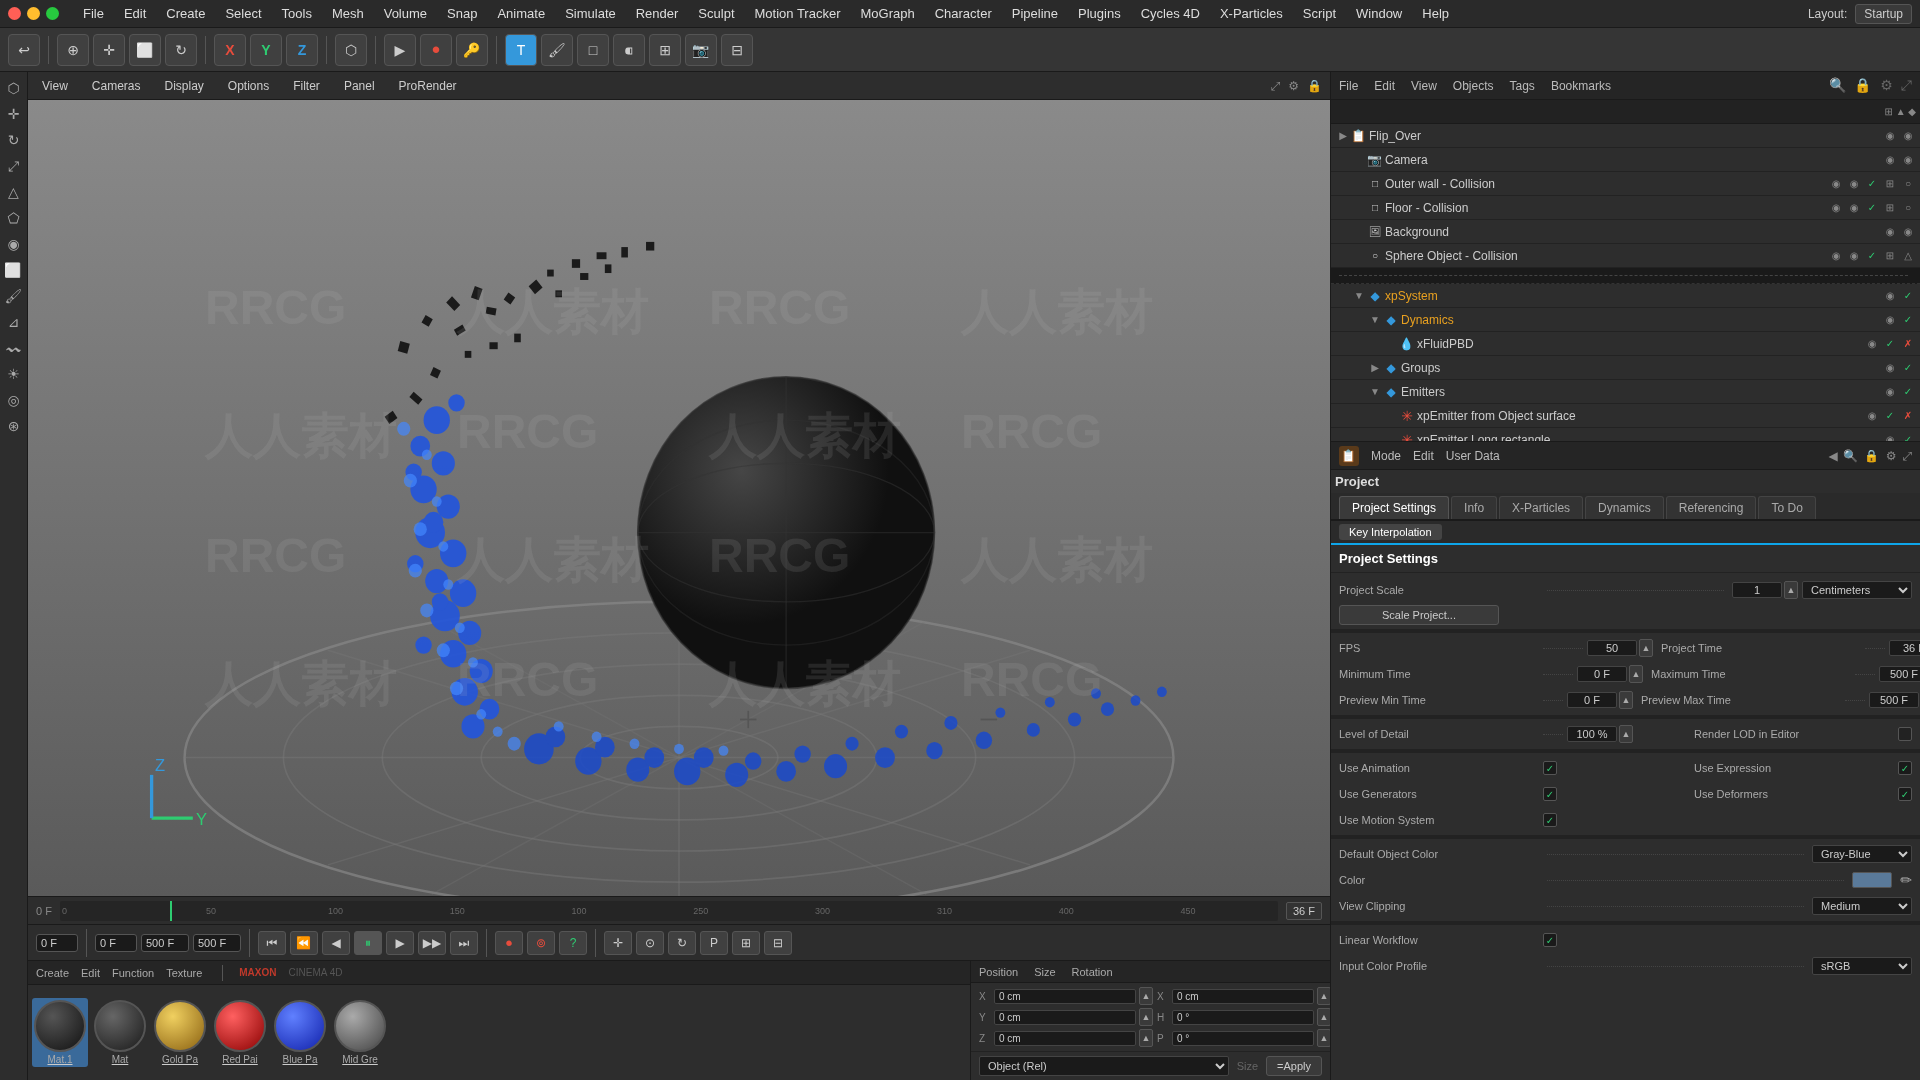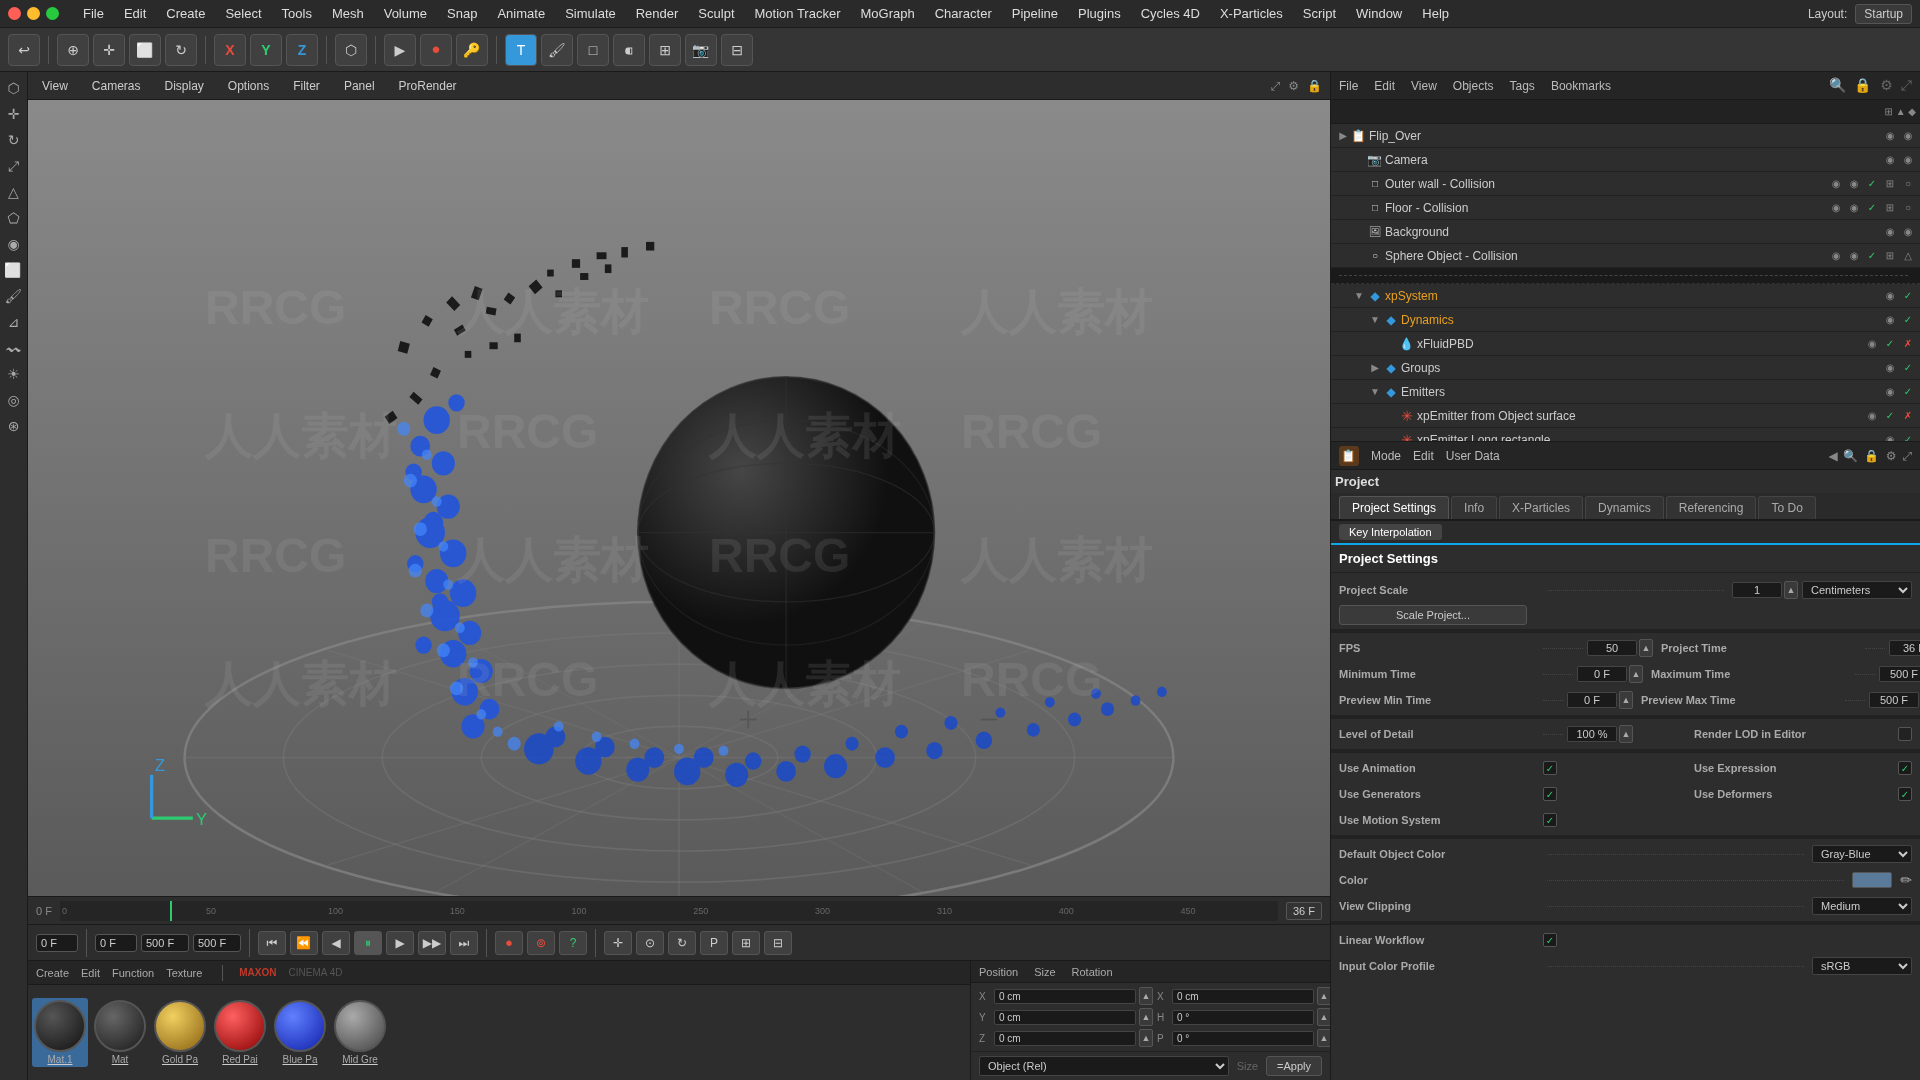--- a/index.html
+++ b/index.html
@@ -484,21 +484,20 @@
       align-items: center;
       height: 26px;
       padding: 0 8px;
       gap: 4px;
     }
     .props-label {
       color: #aaa;
       font-size: 11px;
       flex: 0 0 200px;
       white-space: nowrap;
-      font-weight: bold;
     }
     .props-select {
       background: #1a1a1a;
       border: 1px solid #444;
       border-radius: 2px;
       color: #ccc;
       padding: 1px 4px;
       font-size: 11px;
       width: 110px;
     }
@@ -1256,21 +1255,21 @@
           <div class="props-stepper">
             <span class="stepper-val">1</span>
             <div class="stepper-btn">▲</div>
           </div>
           <select class="props-select">
             <option>Centimeters</option>
           </select>
         </div>
 
         <div style="padding:2px 8px;">
-          <button class="scale-btn" style="margin:0;width:188px;text-align:center;">Scale Project...</button>
+          <button class="scale-btn" style="margin:0;width:160px;text-align:center;">Scale Project...</button>
         </div>
 
         <div class="props-section-spacer"></div>
 
         <div class="props-row">
           <span class="props-label">FPS</span>
           <span style="flex:0 0 40px;border-bottom:1px dotted #444;"></span>
           <div class="props-stepper">
             <span class="stepper-val">50</span>
             <div class="stepper-btn">▲</div>

